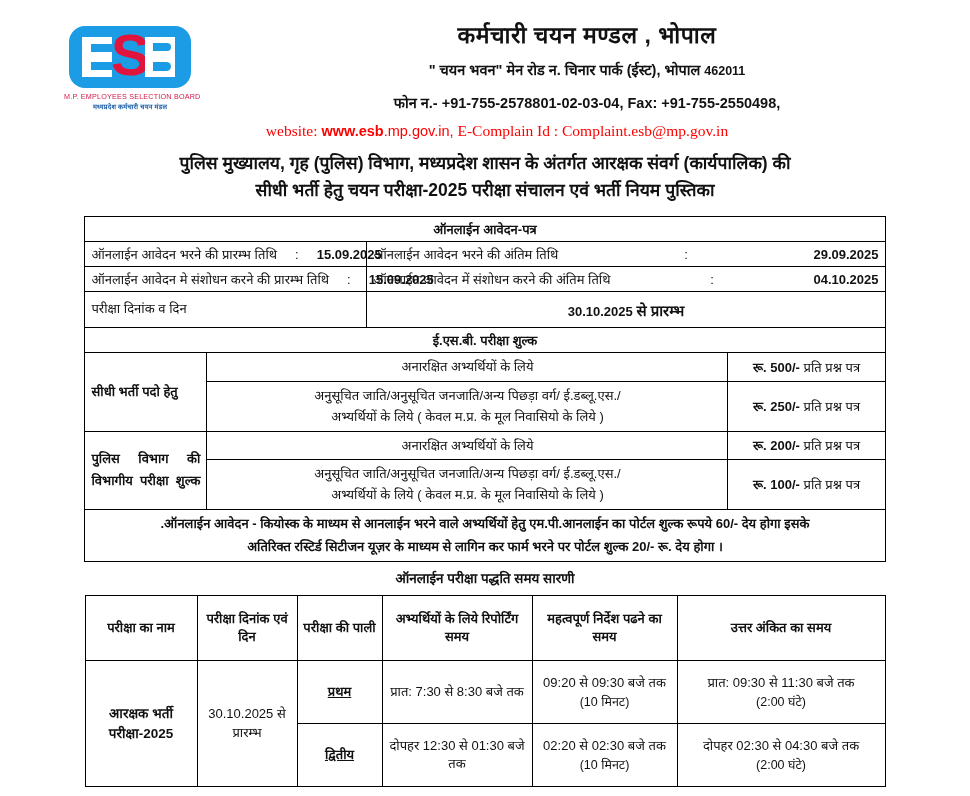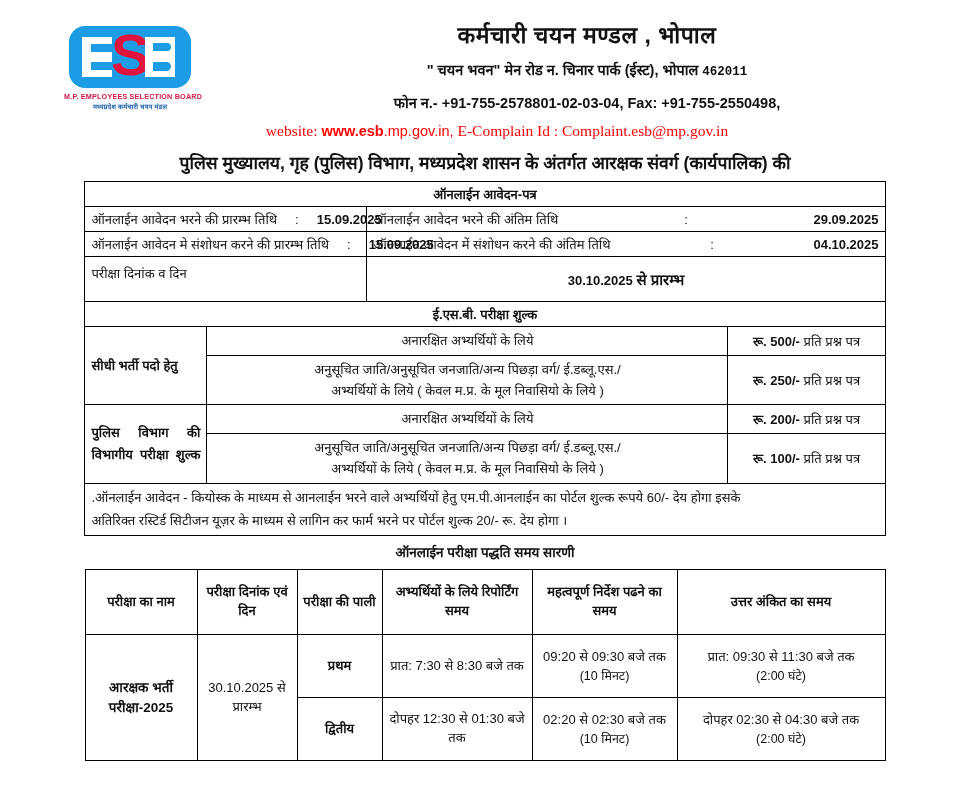--- a/index.html
+++ b/index.html
@@ -98,21 +98,21 @@
   .lg-b::after {
     content: "";
     position: absolute;
     left: 8px; top: 25px;
     width: 18px; height: 9px;
     background: #1b9ce4;
     border-radius: 0 5px 5px 0;
   }
   .logo-text1 {
     font-size: 7.2px;
-    font-weight: 700;
+    font-weight: 400;
     color: #d4184a;
     letter-spacing: 0.2px;
     margin-top: 4px;
     white-space: nowrap;
   }
   .logo-text2 {
     font-size: 6.6px;
     font-weight: 800;
     color: #1b5fa8;
     letter-spacing: 0.2px;
@@ -129,21 +129,21 @@
     font-size: 23px;
     font-weight: 700;
     letter-spacing: 0.5px;
     margin-bottom: 9px;
   }
   .org-addr {
     font-size: 14.5px;
     font-weight: 600;
     margin-bottom: 10px;
   }
-  .org-addr .pin { font-weight: 600; font-size: 12.5px; font-family: Liberation Mono, monospace; }
+  .org-addr .pin { font-weight: 600; font-size: 12.5px; }
   .org-phone {
     font-size: 14.5px;
     font-weight: 600;
     margin-bottom: 10px;
     margin-top: 13px;
   }
   .org-web {
     font-size: 15.5px;
     color: #ff0000;
     font-family: "Liberation Serif", serif;
@@ -177,21 +177,21 @@
     margin: 0 auto;
     width: 800px;
     table-layout: fixed;
   }
   table.doc-table td, table.doc-table th {
     border: 1px solid #000000;
     padding: 3px 6px;
     font-size: 13px;
     vertical-align: middle;
   }
-  .tbl-wrap { }
+  .tbl-wrap { margin-top: 8px; }
   .c-head {
     text-align: center;
     font-weight: 700;
     font-size: 13.5px;
     padding: 4px 6px;
   }
   .label-cell {
     font-size: 13px;
     position: relative;
     white-space: nowrap;
@@ -230,24 +230,25 @@
     line-height: 1.65;
     padding: 4px 8px;
   }
   .fee-right {
     text-align: center;
     font-size: 13.5px;
     white-space: nowrap;
   }
   .fee-right .amt { font-weight: 700; }
   .note-cell {
-    text-align: left;
+    text-align: center;
     font-size: 12.8px;
     line-height: 1.75;
     padding: 5px 10px;
+    font-weight: bold;
   }
 
   .section-caption {
     text-align: center;
     font-size: 13.5px;
     font-weight: 600;
     margin-top: 7px;
     margin-bottom: 8px;
   }
 
@@ -269,21 +270,21 @@
     font-weight: 700;
     font-size: 13px;
     height: 54px;
   }
   table.sched td.exam-name {
     font-weight: 700;
     font-size: 13.5px;
     line-height: 1.5;
   }
   table.sched td.row-cell { height: 52px; }
-  .shift { font-weight: 700; }
+  .shift { font-weight: 700; text-decoration: underline; }
   .sub { font-size: 12.5px; }
 </style>
 </head>
 <body>
 
 <div class="page">
 
   <div class="header">
     <div class="logo-wrap">
       <div class="logo">
@@ -310,20 +311,21 @@
   <div class="web-row">
     <span class="org-web">
       <span>website:</span>
       <span class="bold-part">www.esb</span><span class="thin-part">.mp.gov.in,</span>
       <span>E-Complain  Id : Complaint.esb@mp.gov.in</span>
     </span>
   </div>
 
   <div class="doc-title">
     <div>पुलिस मुख्यालय, गृह (पुलिस) विभाग, मध्यप्रदेश शासन के अंतर्गत आरक्षक संवर्ग (कार्यपालिक) की</div>
+    <div>सीधी भर्ती हेतु चयन परीक्षा-2025 परीक्षा संचालन एवं भर्ती नियम पुस्तिका</div>
   </div>
 
   <div class="tbl-wrap">
     <table class="doc-table">
       <colgroup>
         <col style="width:122px">
         <col style="width:160px">
         <col style="width:117px">
         <col style="width:244px">
         <col style="width:157px">
@@ -361,21 +363,21 @@
           <td class="label-cell" colspan="3">
             <div class="kv">
               <span class="k">ऑनलाईन आवेदन में संशोधन करने की अंतिम तिथि</span>
               <span class="sep">:</span>
               <span class="v">04.10.2025</span>
             </div>
           </td>
         </tr>
 
         <tr>
-          <td class="label-cell" colspan="2" style="padding-top:7px;padding-bottom:19px;">परीक्षा दिनांक व दिन</td>
+          <td class="label-cell" colspan="2" style="padding-top:7px;padding-bottom:10px;">परीक्षा दिनांक व दिन</td>
           <td class="exam-start" colspan="3">
             <span class="d">30.10.2025</span>
             <span class="s">से प्रारम्भ</span>
           </td>
         </tr>
 
         <tr>
           <td class="c-head" colspan="5">ई.एस.बी. परीक्षा शुल्क</td>
         </tr>
 

